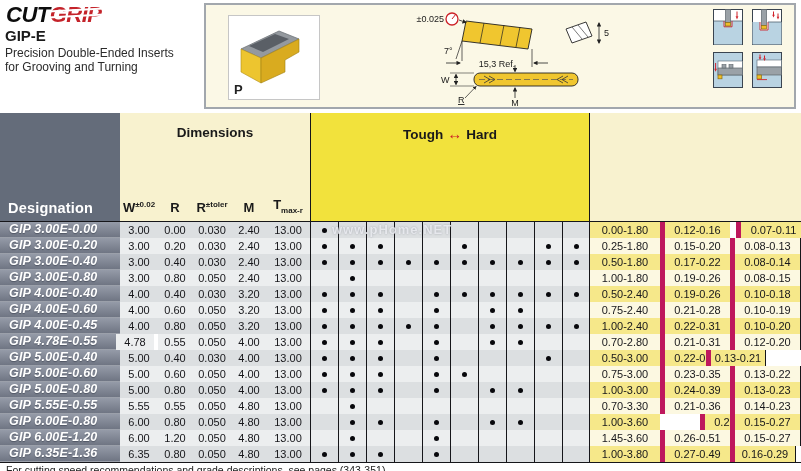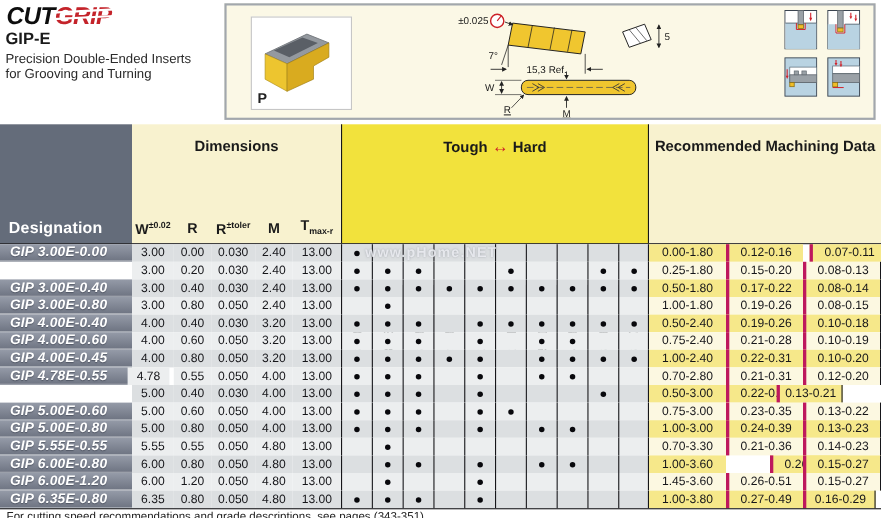--- a/index.html
+++ b/index.html
@@ -38,21 +38,21 @@
   .dimhead sub{font-size:8px;}
   .gcol{position:absolute;top:146px;height:76px;width:28px;border-left:1px solid #16161a;box-sizing:border-box;
         display:flex;align-items:flex-end;justify-content:center;padding-bottom:4px;}
   .gcol.last{border-right:1px solid #16161a;}
   .vtext{writing-mode:vertical-rl;transform:rotate(180deg);font-weight:bold;font-size:12px;color:#111;letter-spacing:0.3px;}
   .mcol{position:absolute;top:146px;height:76px;box-sizing:border-box;display:flex;flex-direction:column;
         justify-content:flex-end;align-items:center;padding-bottom:5px;font-weight:bold;color:#111;}
   .m1{font-size:12px;line-height:14px;}
   .m1 sub{font-size:8px;}
   .m2{font-size:12px;line-height:13px;}
-  .bl{border-left:3px solid #be185d;}
+  .bl{border-left:5px solid #be185d;}
   .br{border-right:1px solid #16161a;}
   
   #rows{position:absolute;top:222px;left:0;width:801px;height:240px;}
   .trow{position:absolute;left:0;width:801px;height:16px;}
   .c-des{position:absolute;left:0;top:0;width:120px;height:16px;background:linear-gradient(180deg,#959ba8,#6f7583);
          border-bottom:1px solid #9ba0aa;box-sizing:border-box;color:#fff;font-weight:bold;font-style:italic;
          font-size:12.5px;line-height:15px;padding-left:9px;letter-spacing:0.2px;white-space:nowrap;
          text-shadow:0 1px 1px rgba(40,45,60,0.5);}
   .c-dim{position:absolute;top:0;height:16px;font-size:11px;line-height:16px;text-align:center;color:#16161a;}
   .c-gr{position:absolute;top:0;height:16px;width:28px;border-left:1px solid #16161a;box-sizing:border-box;
@@ -197,21 +197,20 @@
     <div class="des-head">
       <span>Designation</span>
     </div>
     <div class="dims-bg"></div>
     <div class="grades-bg"></div>
     <div class="mach-bg"></div>
     <div class="dims-title">Dimensions</div>
     <div class="grades-title">
       <span>Tough</span><span class="arrow">↔</span><span>Hard</span>
     </div>
-    <div class="mach-title">Recommended Machining Data</div>
   <div class="dimhead" style="left: 120px; width: 38px;"><span>W</span><sup>±0.02</sup></div>
       <div class="dimhead" style="left: 158px; width: 34px;"><span>R</span></div>
       <div class="dimhead" style="left: 192px; width: 40px;"><span>R</span><sup>±toler</sup></div>
       <div class="dimhead" style="left: 232px; width: 34px;"><span>M</span></div>
       <div class="dimhead" style="left: 266px; width: 44px;"><span>T</span><sub>max-r</sub></div>
       <div class="gcol" style="left: 310px;">
         <span class="vtext">IC830</span>
       </div>
       <div class="gcol" style="left: 338px;">
         <span class="vtext">IC8250</span>
@@ -272,20 +271,21 @@
         <div class="c-gr" style="left: 450px;"></div>
         <div class="c-gr" style="left: 478px;"></div>
         <div class="c-gr" style="left: 506px;"></div>
         <div class="c-gr" style="left: 534px;"></div>
         <div class="c-gr last" style="left: 562px;"></div>
         <div class="c-ma" style="left: 590px; width: 70px;">0.00-1.80</div>
         <div class="c-ma bl" style="left: 660px; width: 70px;">0.12-0.16</div>
         <div class="c-ma bl br" style="left: 736px; width: 71px;">0.07-0.11</div>
       </div>
       <div class="trow odd" style="top: 16px;">
+        <div class="c-des">GIP 3.00E-0.20</div>
         <div class="c-dim" style="left: 120px; width: 38px;">3.00</div>
         <div class="c-dim" style="left: 158px; width: 34px;">0.20</div>
         <div class="c-dim" style="left: 192px; width: 40px;">0.030</div>
         <div class="c-dim" style="left: 232px; width: 34px;">2.40</div>
         <div class="c-dim" style="left: 266px; width: 44px;">13.00</div>
         <div class="c-gr" style="left: 310px;">
           <div class="dot"></div>
         </div>
         <div class="c-gr" style="left: 338px;">
           <div class="dot"></div>
@@ -512,20 +512,21 @@
         <div class="c-gr" style="left: 506px;">
           <div class="dot"></div>
         </div>
         <div class="c-gr" style="left: 534px;"></div>
         <div class="c-gr last" style="left: 562px;"></div>
         <div class="c-ma" style="left: 590px; width: 70px;">0.70-2.80</div>
         <div class="c-ma bl" style="left: 660px; width: 70px;">0.21-0.31</div>
         <div class="c-ma bl br" style="left: 730px; width: 71px;">0.12-0.20</div>
       </div>
       <div class="trow even" style="top: 128px;">
+        <div class="c-des">GIP 5.00E-0.40</div>
         <div class="c-dim" style="left: 120px; width: 38px;">5.00</div>
         <div class="c-dim" style="left: 158px; width: 34px;">0.40</div>
         <div class="c-dim" style="left: 192px; width: 40px;">0.030</div>
         <div class="c-dim" style="left: 232px; width: 34px;">4.00</div>
         <div class="c-dim" style="left: 266px; width: 44px;">13.00</div>
         <div class="c-gr" style="left: 310px;">
           <div class="dot"></div>
         </div>
         <div class="c-gr" style="left: 338px;">
           <div class="dot"></div>
@@ -685,21 +686,21 @@
         <div class="c-gr" style="left: 450px;"></div>
         <div class="c-gr" style="left: 478px;"></div>
         <div class="c-gr" style="left: 506px;"></div>
         <div class="c-gr" style="left: 534px;"></div>
         <div class="c-gr last" style="left: 562px;"></div>
         <div class="c-ma" style="left: 590px; width: 70px;">1.45-3.60</div>
         <div class="c-ma bl" style="left: 660px; width: 70px;">0.26-0.51</div>
         <div class="c-ma bl br" style="left: 730px; width: 71px;">0.15-0.27</div>
       </div>
       <div class="trow even" style="top: 224px;">
-        <div class="c-des">GIP 6.35E-0.80</div>
+        <div class="c-des">GIP 6.35E-1.36</div>
         <div class="c-dim" style="left: 120px; width: 38px;">6.35</div>
         <div class="c-dim" style="left: 158px; width: 34px;">0.80</div>
         <div class="c-dim" style="left: 192px; width: 40px;">0.050</div>
         <div class="c-dim" style="left: 232px; width: 34px;">4.80</div>
         <div class="c-dim" style="left: 266px; width: 44px;">13.00</div>
         <div class="c-gr" style="left: 310px;">
           <div class="dot"></div>
         </div>
         <div class="c-gr" style="left: 338px;">
           <div class="dot"></div>

